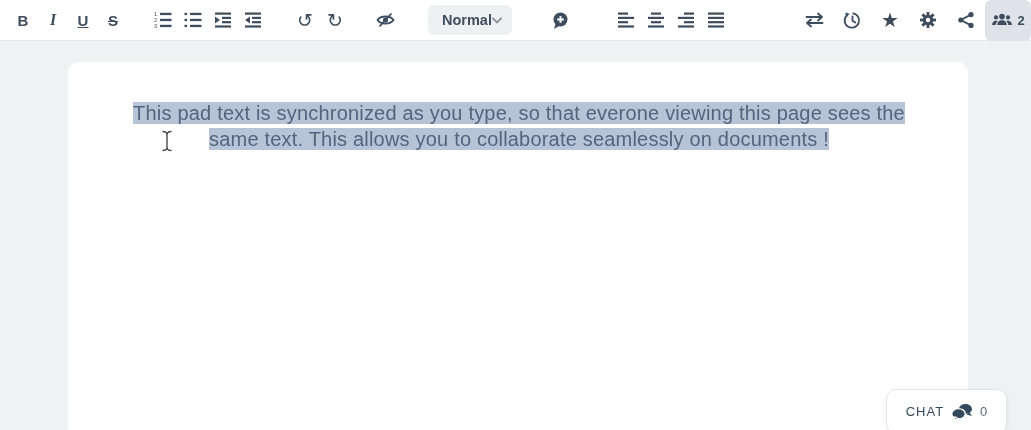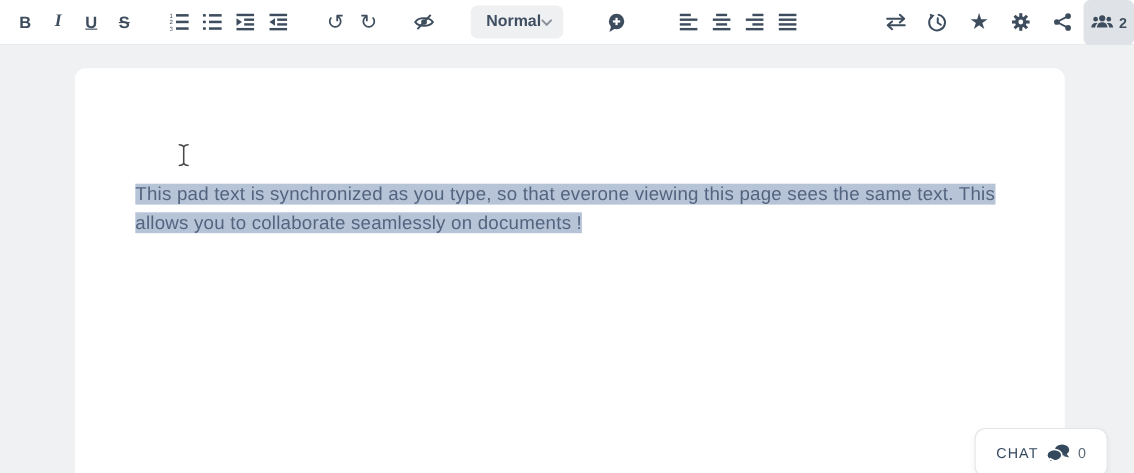--- a/index.html
+++ b/index.html
@@ -40,23 +40,24 @@
     display:flex;align-items:center;justify-content:center;gap:4px;
     cursor:pointer;flex:0 0 auto;border:none;
   }
   .users-count{font-size:13px;font-weight:700;color:#3e4d5e;}
   
   .editor-card{
     position:absolute;left:68px;top:62px;width:900px;height:400px;
     background:#ffffff;border-radius:10px;
   }
   .editor-text{
-    margin:102px 53px 0 55px;
-    font-size:17px;line-height:25.5px;letter-spacing:0.2px;
+    margin:39px 53px 0 55px;
+    font-size:20px;line-height:25.5px;letter-spacing:0.2px;
     color:#54647e;
+    text-align:center;
   }
   .selection{background:#b7c4d8;color:#54647e;}
   .ibeam-cursor{position:absolute;left:160px;top:130px;}
   
   .chat-box{
     position:absolute;left:886px;top:389px;width:121px;height:45px;
     background:#ffffff;border:1px solid #e3e6e9;border-radius:10px;
     box-shadow:0 2px 6px rgba(0,0,0,0.05);
     display:flex;align-items:center;justify-content:center;gap:7px;
     cursor:pointer;z-index:5;box-sizing:border-box;

